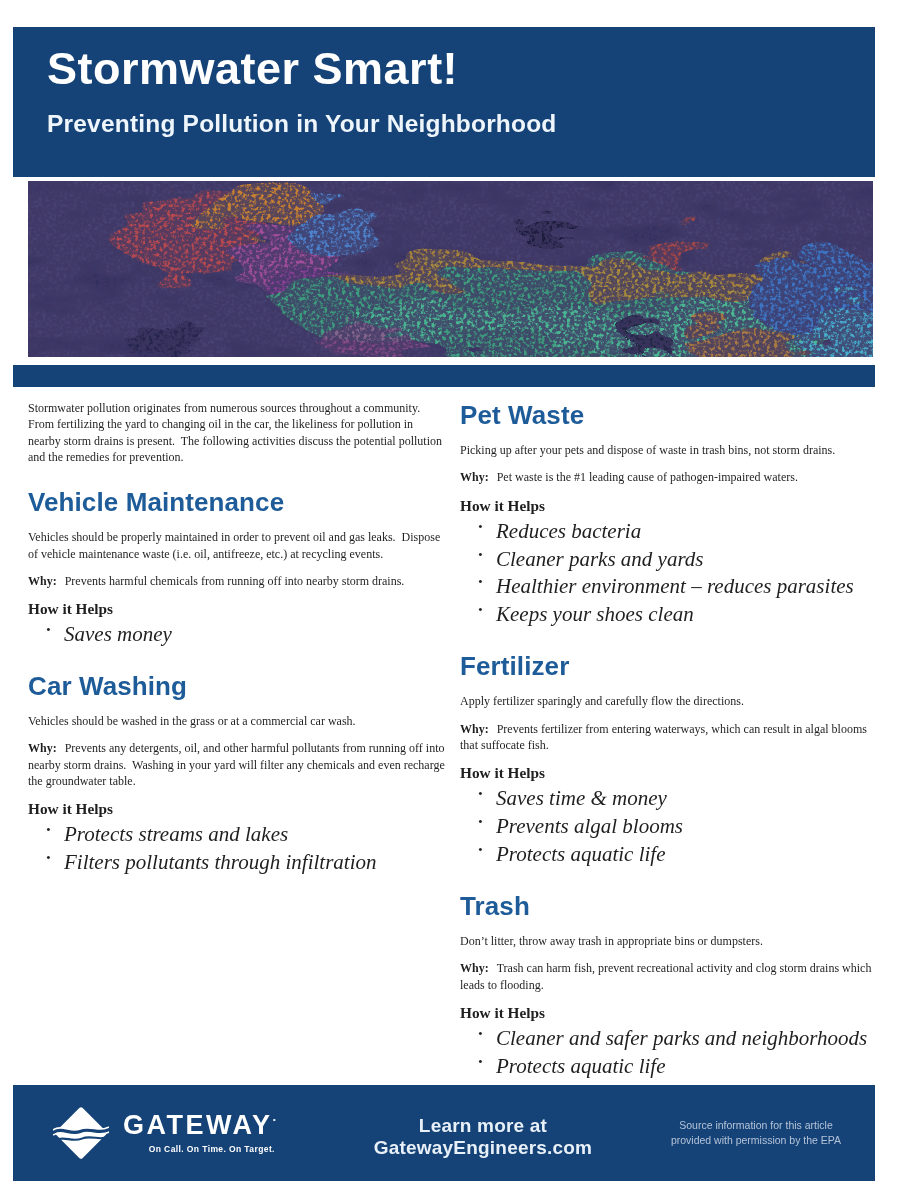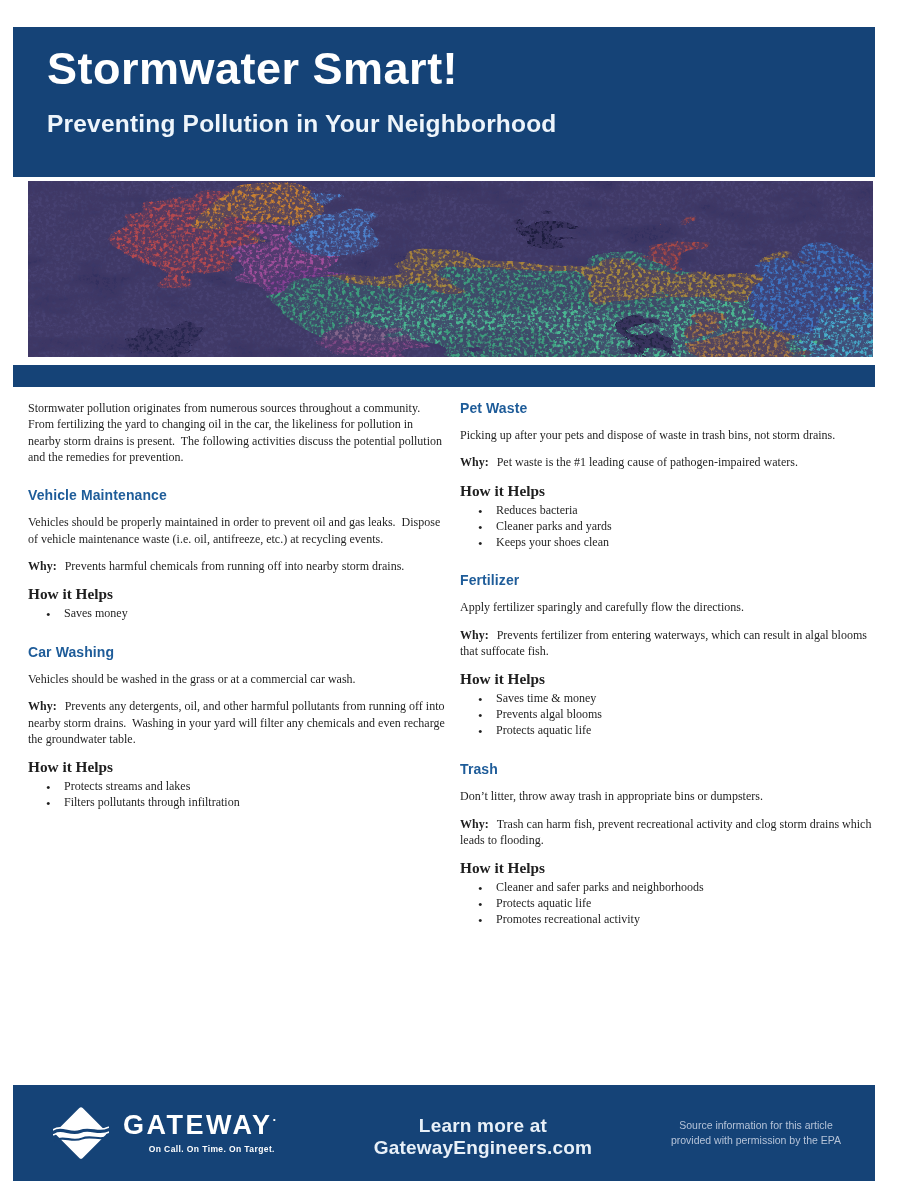--- a/index.html
+++ b/index.html
@@ -30,30 +30,30 @@
   .divider-band { top:365px; height:22px; }
 
   
   .content { position:absolute; left:28px; top:400px; width:847px; display:flex; gap:13px; }
   .col-left  { width:419px; }
   .col-right { width:415px; }
 
   p.body { font-size:12px; line-height:1.36; margin:0 0 11px 0; white-space:pre-wrap; }
   h2.sec {
     font-family:"Liberation Sans", sans-serif; font-weight:bold;
-    font-size:14px; color:var(--heading-blue,#1e5c99);
+    font-size:26px; color:var(--heading-blue,#1e5c99);
     margin:22px 0 11px 0; letter-spacing:.1px;
   }
   h2.sec.first { margin-top:0; }
   p.why b { font-weight:bold; }
   p.why .wt { padding-left:8px; }
   p.hih { font-size:15.3px; font-weight:bold; margin:0 0 3px 0; }
   ul.benefits { list-style:none; margin:0 0 3px 0; }
   ul.benefits li {
-    font-size:12px; line-height:1.33; padding-left:36px; position:relative;
+    font-size:21px; line-height:1.33; padding-left:36px; position:relative;font-style:italic;
   }
   ul.benefits li::before {
     content:"\2022"; position:absolute; left:18px; top:0; font-size:13px;
   }
 
   
   .footer-band { top:1085px; height:96px; display:flex; align-items:center; padding:0 24px 0 40px; }
   .brand-block { display:flex; align-items:center; width:282px; flex:none; }
   .logo { width:56px; height:56px; flex:none; }
   .brand-txt { display:flex; flex-direction:column; margin-left:14px; }
@@ -163,20 +163,21 @@
 
   <div class="col-right">
     <section>
       <h2 class="sec first">Pet Waste</h2>
       <p class="body">Picking up after your pets and dispose of waste in trash bins, not storm drains.</p>
       <p class="body why"><b>Why:</b><span class="wt">Pet waste is the #1 leading cause of pathogen-impaired waters.</span></p>
       <p class="hih">How it Helps</p>
       <ul class="benefits">
         <li>Reduces bacteria</li>
         <li>Cleaner parks and yards</li>
+        <li>Healthier environment – reduces parasites</li>
         <li>Keeps your shoes clean</li>
       </ul>
     </section>
 
     <section>
       <h2 class="sec">Fertilizer</h2>
       <p class="body">Apply fertilizer sparingly and carefully flow the directions.</p>
       <p class="body why"><b>Why:</b><span class="wt">Prevents fertilizer from entering waterways, which can result in algal blooms that suffocate fish.</span></p>
       <p class="hih">How it Helps</p>
       <ul class="benefits">

